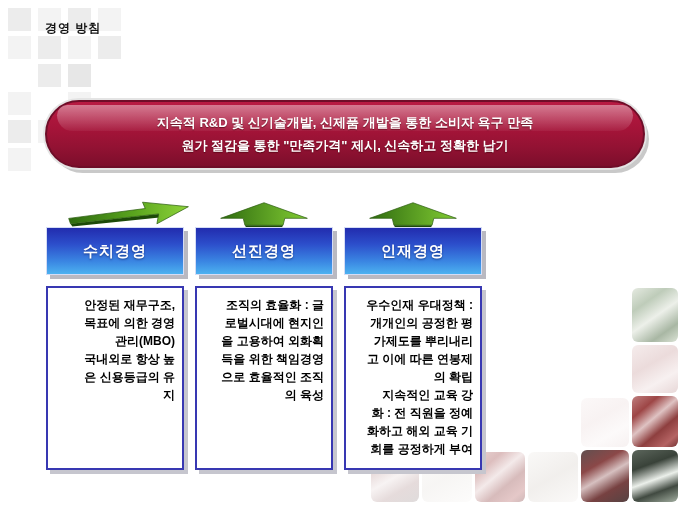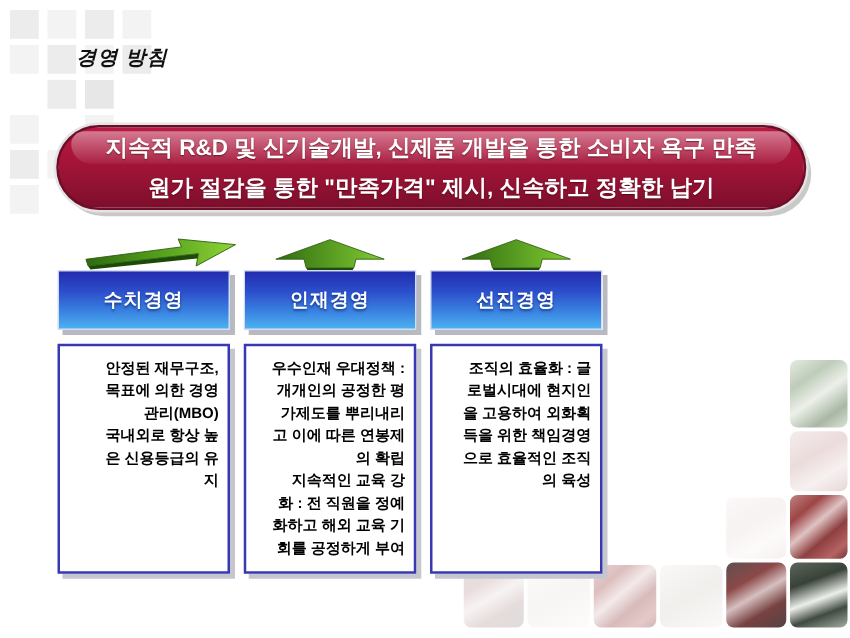--- a/index.html
+++ b/index.html
@@ -7,44 +7,44 @@
     position:relative;width:680px;height:510px;background:#ffffff;overflow:hidden;
     font-family:"Liberation Sans","DejaVu Sans",sans-serif;
   }
   
   .sq{position:absolute;width:23px;height:23px;}
   .sqA{background:#ececec;}
   .sqB{background:#f3f3f3;}
   .sqC{background:#e7e7e7;}
   
   .title{
-    position:absolute;left:45px;top:20px;margin:16px;
-    font-size:16px;font-weight:bold;color:#111;letter-spacing:1px;font-style:italic;
+    position:absolute;left:45px;top:20px;margin:0;
+    font-size:12px;font-weight:bold;color:#111;letter-spacing:1px;
   }
   
   .banner{
     position:absolute;left:45px;top:100px;width:596px;height:64px;
     border-radius:34px;
     background:linear-gradient(180deg,#b81a42 0%,#a61439 40%,#931233 70%,#7c0e2b 100%);
     border:2px solid #6e0d28;
     box-shadow:0 0 0 2px #e4e4e4,4px 5px 0 0 #c9c9c9;
   }
   .banner-gloss{
     position:absolute;left:10px;right:10px;top:3px;height:26px;
     border-radius:26px 26px 40px 40px;
     background:linear-gradient(180deg,rgba(255,255,255,0.42),rgba(255,255,255,0.05));
     pointer-events:none;
   }
   .banner-text{
     position:relative;height:100%;display:flex;align-items:center;justify-content:center;
-    text-align:center;color:#ffffff;font-size:18px;font-weight:bold;
+    text-align:center;color:#ffffff;font-size:13px;font-weight:bold;
     line-height:1.8;white-space:pre-line;text-shadow:0 1px 1px rgba(60,0,10,.6);
   }
   
-  .columns{position:absolute;left:46px;top:186px;display:flex;gap:11px;}
+  .columns{position:absolute;left:46px;top:197px;display:flex;gap:11px;}
   .col{width:138px;position:relative;}
   .arrow-slot{height:30px;position:relative;}
   .arrow-slot svg{position:absolute;bottom:0;}
   .header-box{
     height:46px;display:flex;align-items:center;justify-content:center;
     background:linear-gradient(180deg,#222cae 0%,#2c4ecb 35%,#3a85e2 72%,#4cb2f0 100%);
     border:1px solid #d4dcf5;
     box-shadow:4px 4px 0 0 #b9b9c1;
     color:#ffffff;font-size:15px;font-weight:bold;letter-spacing:1px;
     text-shadow:0 1px 2px rgba(0,20,80,.55);
@@ -141,43 +141,43 @@
 지</div>
     </div>
 
     <div class="col">
       <div class="arrow-slot">
         <svg width="104" height="26" viewBox="0 0 110 30" style="left:17px">
           <polygon points="33,28 77,28 76,30 34,30" fill="#1c4a08"></polygon>
           <polygon points="5,20 55,2 105,20 79,20 77,28 33,28 31,20" fill="url(#gradGreenUp)" stroke="#2a5c0e" stroke-width="0.8"></polygon>
         </svg>
       </div>
+      <div class="header-box">선진경영</div>
+      <div class="detail-box">조직의 효율화 : 글
+로벌시대에 현지인
+을 고용하여 외화획
+득을 위한 책임경영
+으로 효율적인 조직
+의 육성</div>
+    </div>
+
+    <div class="col">
+      <div class="arrow-slot">
+        <svg width="104" height="26" viewBox="0 0 110 30" style="left:17px">
+          <polygon points="33,28 77,28 76,30 34,30" fill="#1c4a08"></polygon>
+          <polygon points="5,20 55,2 105,20 79,20 77,28 33,28 31,20" fill="url(#gradGreenUp)" stroke="#2a5c0e" stroke-width="0.8"></polygon>
+        </svg>
+      </div>
       <div class="header-box">인재경영</div>
       <div class="detail-box">우수인재 우대정책 :
 개개인의 공정한 평
 가제도를 뿌리내리
 고 이에 따른 연봉제
 의 확립
 지속적인 교육 강
 화 : 전 직원을 정예
 화하고 해외 교육 기
 회를 공정하게 부여</div>
     </div>
 
-    <div class="col">
-      <div class="arrow-slot">
-        <svg width="104" height="26" viewBox="0 0 110 30" style="left:17px">
-          <polygon points="33,28 77,28 76,30 34,30" fill="#1c4a08"></polygon>
-          <polygon points="5,20 55,2 105,20 79,20 77,28 33,28 31,20" fill="url(#gradGreenUp)" stroke="#2a5c0e" stroke-width="0.8"></polygon>
-        </svg>
-      </div>
-      <div class="header-box">선진경영</div>
-      <div class="detail-box">조직의 효율화 : 글
-로벌시대에 현지인
-을 고용하여 외화획
-득을 위한 책임경영
-으로 효율적인 조직
-의 육성</div>
-    </div>
-
 
   </div>
 </div>
 
 </body></html>

